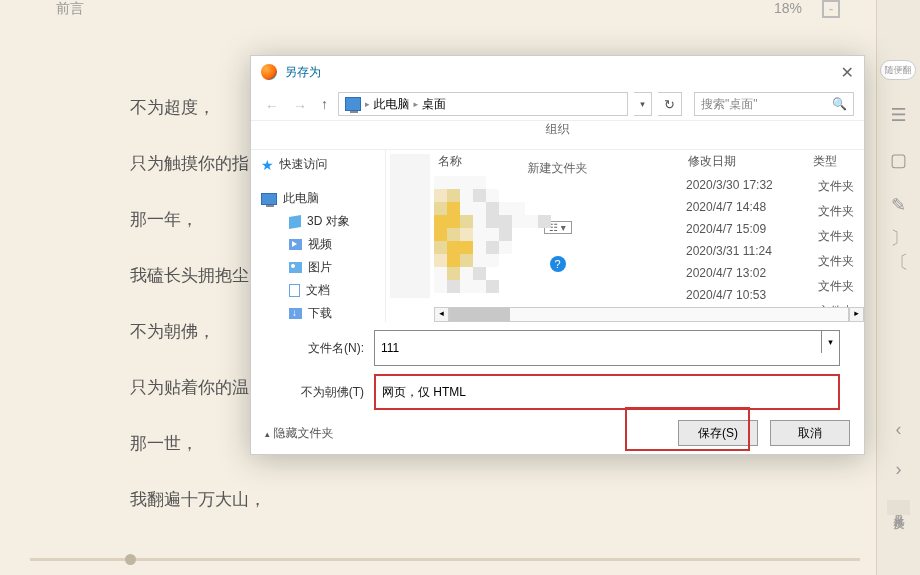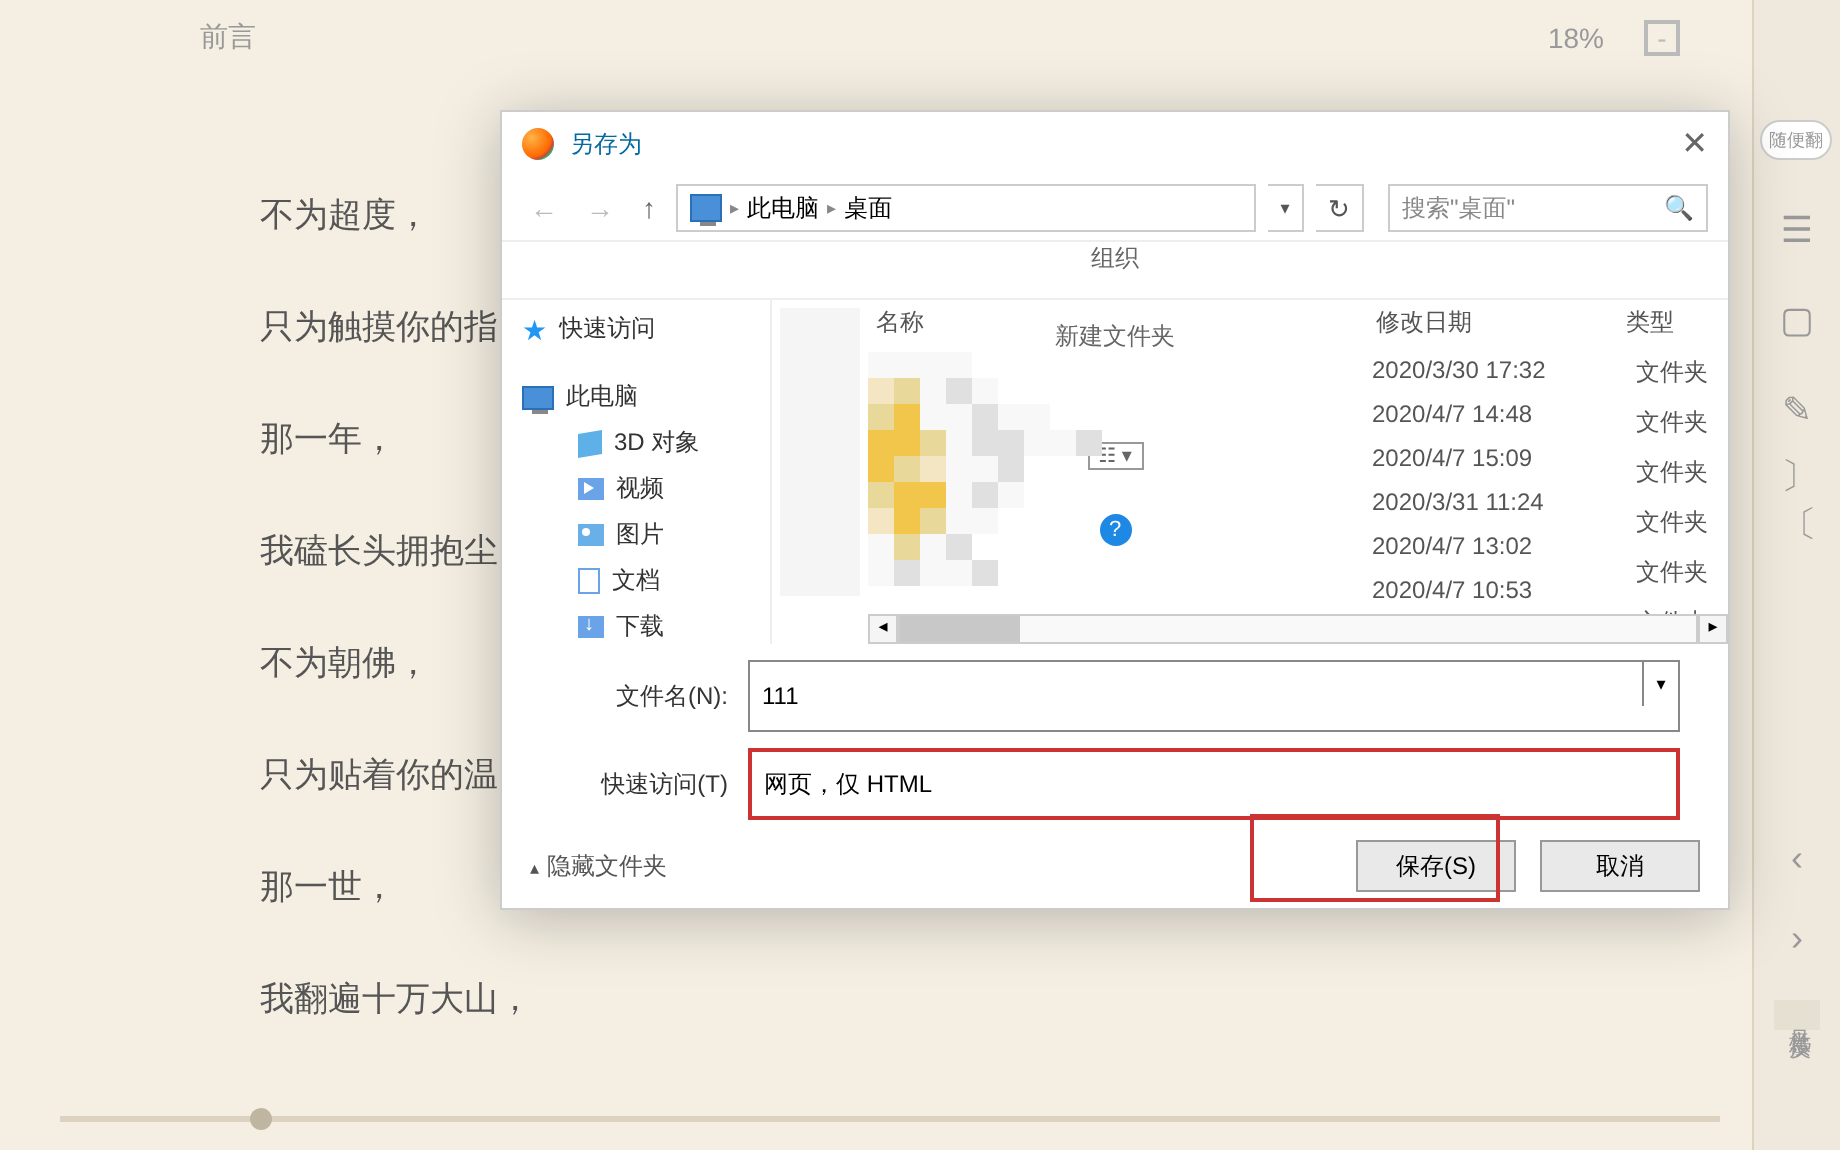--- a/index.html
+++ b/index.html
@@ -1,19 +1,19 @@
 <!DOCTYPE html>
 <html><head>
 <meta charset="utf-8">
 <style>
 * { box-sizing: border-box; margin: 0; padding: 0; font-family: "Microsoft YaHei", sans-serif; }
 body { width: 920px; height: 575px; background: #f5efe3; position: relative; overflow: hidden; }
 
 
-.topbar { height: 38px; display: flex; align-items: center; padding: 0 80px 0 100px; color: #999; font-size: 14px; }
+.topbar { height: 38px; display: flex; align-items: flex-start; padding: 0 80px 0 56px; color: #999; font-size: 14px; }
 .topbar .title { flex: 1; }
 .topbar .pct { margin-right: 20px; }
 .topbar .minus { width: 18px; height: 18px; border: 2px solid #bbb; font-size: 14px; text-align: center; line-height: 14px; color: #bbb; }
 
 
 .sidebar { position: absolute; right: 0; top: 0; width: 44px; height: 100%; background: #efe9dd; border-left: 1px solid #ddd2c0; display: flex; flex-direction: column; align-items: center; padding-top: 50px; gap: 25px; text-align: right; }
 .sidebar .pill { width: 36px; height: 20px; background: #fff; border: 1px solid #ccc; border-radius: 10px; font-size: 9px; display: flex; align-items: center; justify-content: center; color: #999; position: absolute; top: 60px; right: 4px; }
 .sidebar .icon { width: 20px; height: 20px; display: flex; align-items: center; justify-content: center; color: #999; font-size: 18px; }
 .sidebar .bottom { position: absolute; bottom: 60px; display: flex; flex-direction: column; gap: 20px; align-items: center; }
 .sidebar .feedback { writing-mode: vertical-rl; font-size: 11px; color: #999; background: #e6e0d2; padding: 6px 4px; }
@@ -318,21 +318,21 @@
   </div>
   <div class="fields">
     <div class="row">
       <label>文件名(N):</label>
       <div class="input">
         <span>111</span>
         <span class="dd">▾</span>
       </div>
     </div>
     <div class="row highlight">
-      <label>快速访问(T)</label>
+      <label>不为朝佛(T)</label>
       <div class="input">
         <span>网页，仅 HTML</span>
       </div>
     </div>
   </div>
   <div class="footer">
     <span class="hide"><span class="caret">▴</span><span>隐藏文件夹</span></span>
     <span class="spacer"></span>
     <button>保存(S)</button>
     <button>取消</button>

